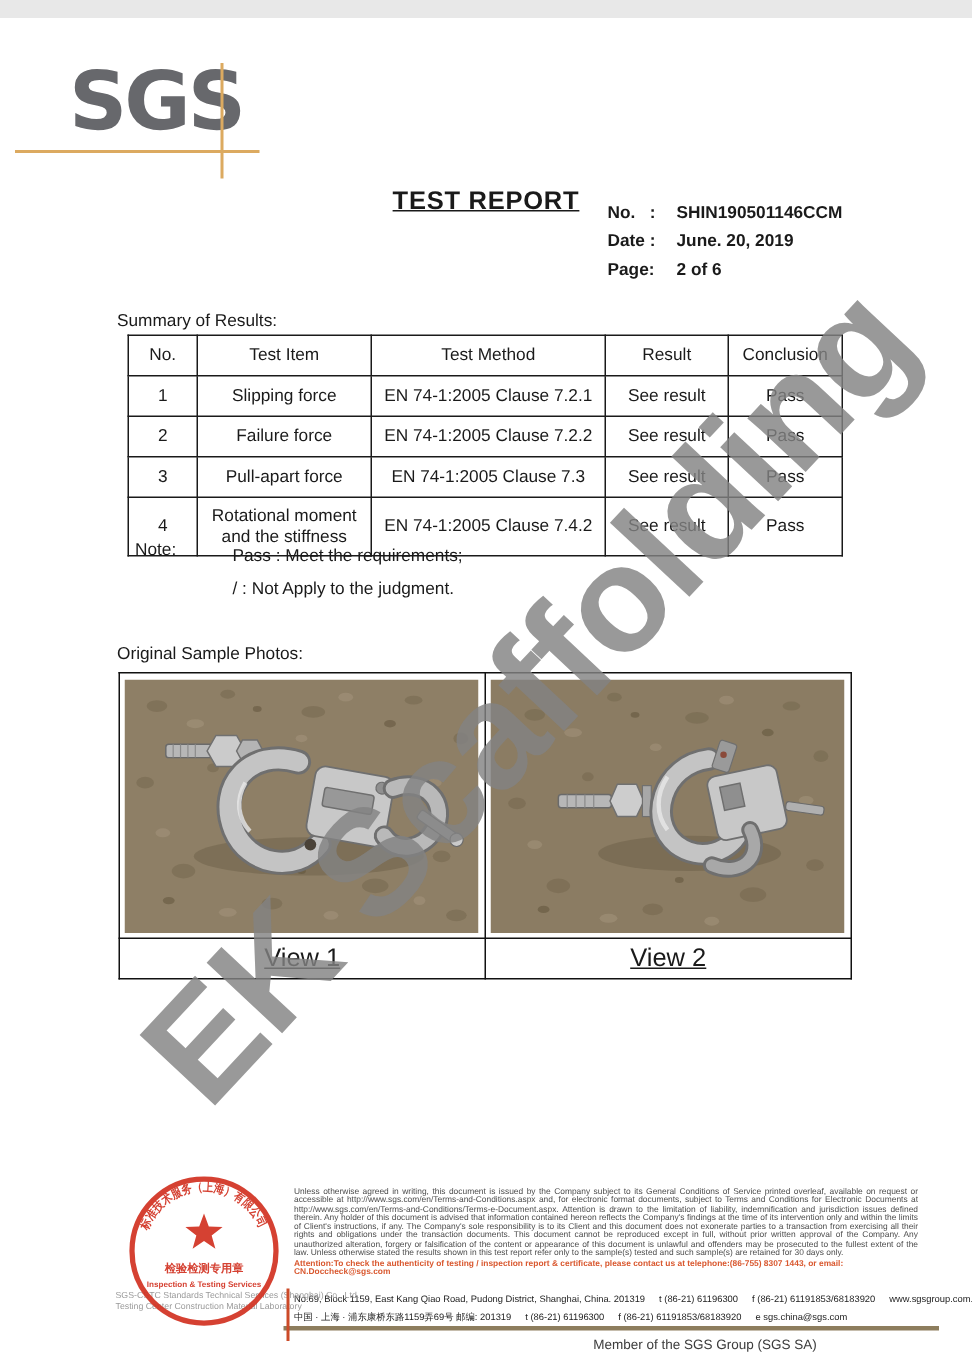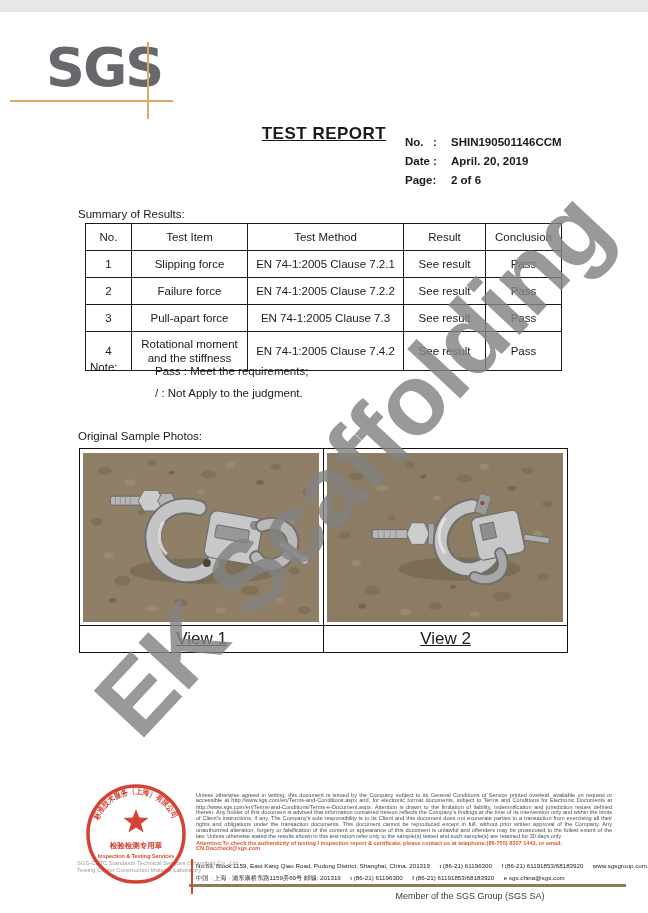--- a/index.html
+++ b/index.html
@@ -73,21 +73,21 @@
   <div class="logo-vline"></div>
   <div class="title">TEST REPORT</div>
 
   <div class="info">
     <div class="info-row">
       <span class="info-label">No.   :</span>
       <span class="info-value">SHIN190501146CCM</span>
     </div>
     <div class="info-row">
       <span class="info-label">Date :</span>
-      <span class="info-value">April. 20, 2019</span>
+      <span class="info-value">June. 20, 2019</span>
     </div>
     <div class="info-row">
       <span class="info-label">Page:</span>
       <span class="info-value">2 of 6</span>
     </div>
   </div>
 
   <div class="sum-heading">Summary of Results:</div>
   <table class="sum-table">
     <colgroup>

